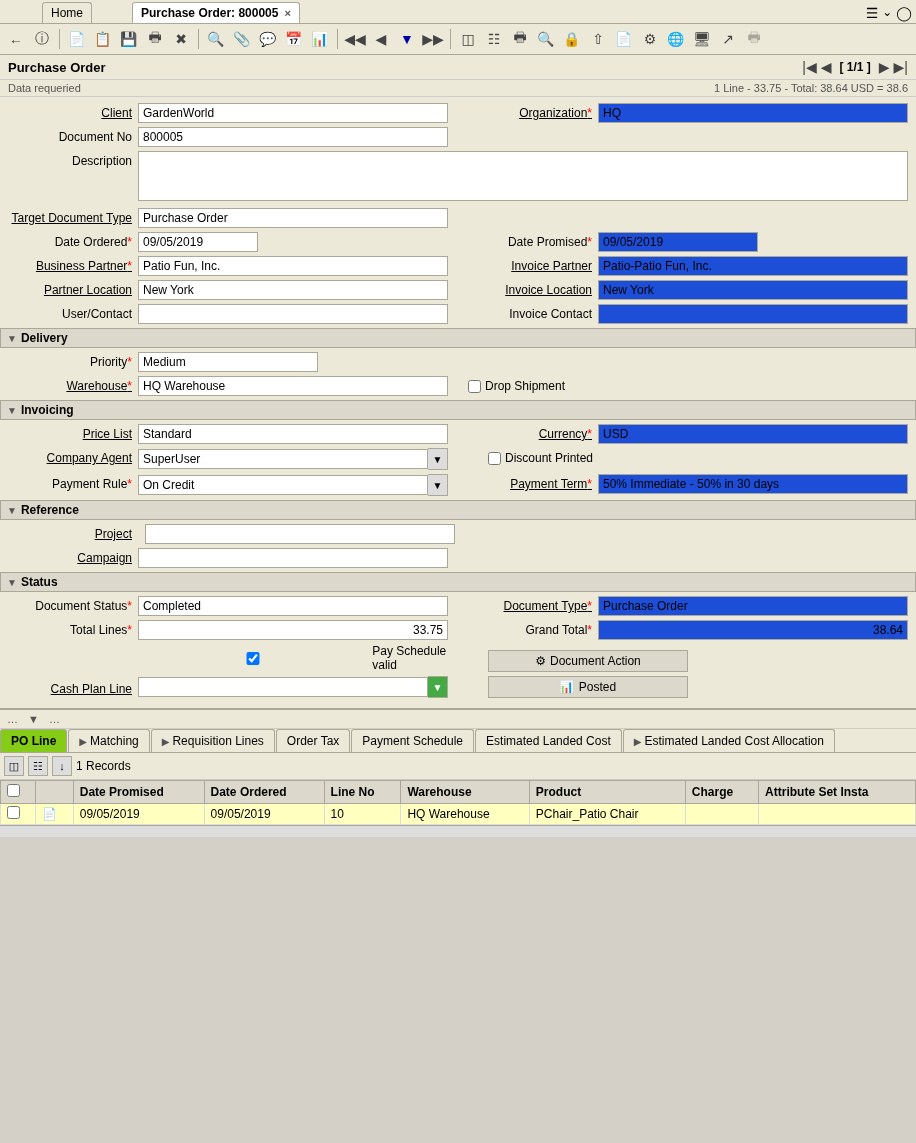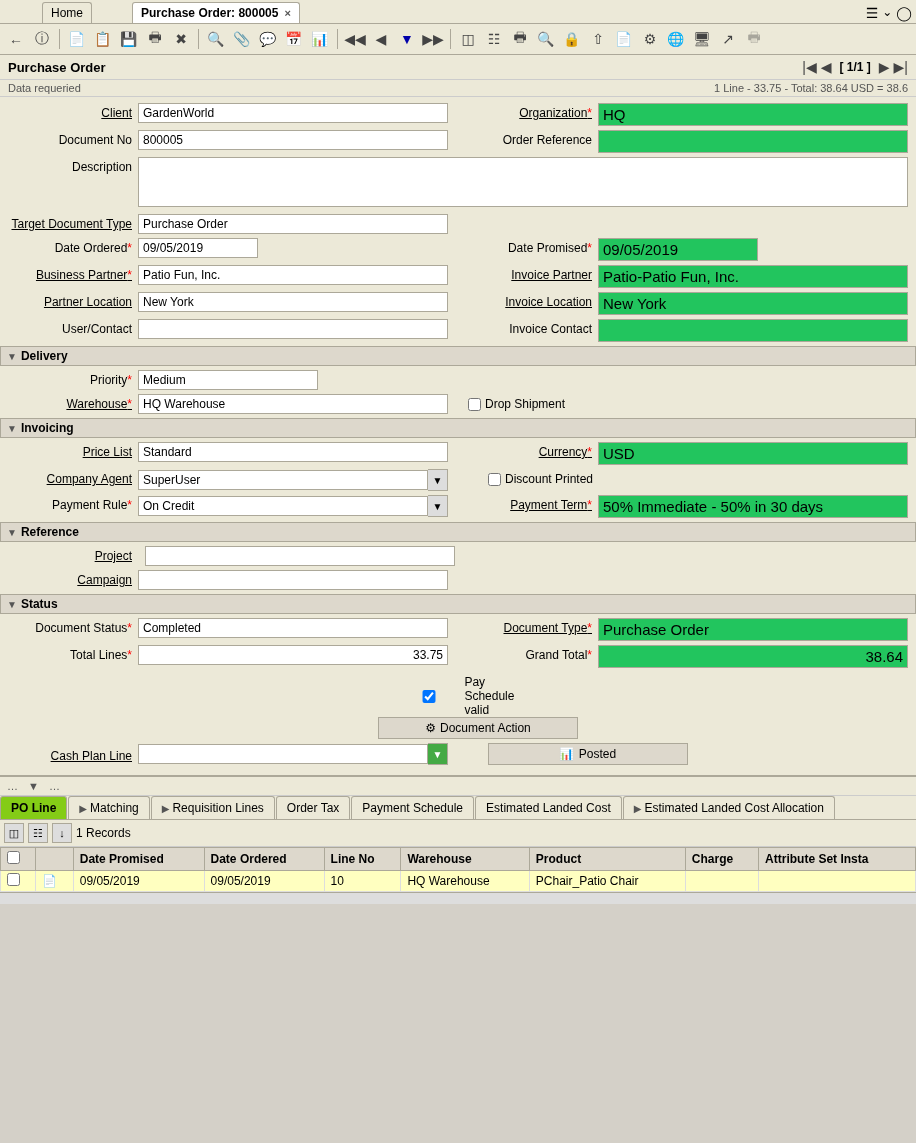--- a/index.html
+++ b/index.html
@@ -30,21 +30,21 @@
     .form-area { background: #ece9d8; padding: 6px 8px; }
     .form-row { display: flex; align-items: flex-start; margin-bottom: 4px; }
     .form-label { text-align: right; min-width: 130px; padding-right: 6px; color: #000; font-size: 12px; padding-top: 3px; flex-shrink: 0; }
     .form-label a, .form-label span.link { text-decoration: underline; cursor: pointer; color: #000; }
     .form-input { flex: 1; max-width: 310px; }
     .form-input input, .form-input textarea { width: 100%; border: 1px solid #aca899; background: #fff; padding: 2px 4px; font-size: 12px; font-family: Arial, sans-serif; }
     .form-right { display: flex; align-items: flex-start; flex: 1; padding-left: 20px; }
     .form-right-label { text-align: right; min-width: 130px; padding-right: 6px; font-size: 12px; padding-top: 3px; flex-shrink: 0; }
     .form-right-label a { text-decoration: underline; cursor: pointer; color: #000; }
     .form-right-input { flex: 1; }
-    .form-right-input input { width: 100%; border: 1px solid #aca899; background: #22c55e; padding: 2px 4px; font-size: 15px; }
+    .form-right-input input { width: 100%; border: 1px solid #aca899; background: #1d4ed8; padding: 2px 4px; font-size: 12px; }
     .required-star { color: red; }
 
     
     .section-header { background: #ddd8cc; border: 1px solid #aca899; padding: 2px 6px; font-weight: bold; font-size: 12px; display: flex; align-items: center; gap: 4px; margin: 4px -8px; cursor: pointer; }
     .section-header .triangle { font-size: 10px; color: #555; }
 
     
     .dropdown-wrapper { display: flex; align-items: center; }
     .dropdown-wrapper select, .dropdown-wrapper input { flex: 1; border: 1px solid #aca899; background: #fff; padding: 2px 4px; font-size: 12px; }
     .dropdown-arrow { width: 20px; height: 22px; background: #ddd; border: 1px solid #aca899; border-left: none; display: flex; align-items: center; justify-content: center; cursor: pointer; font-size: 10px; }
@@ -163,26 +163,20 @@
         <input type="text" value="HQ" style="">
       </div>
     </div>
   </div>
 
   <div class="form-row">
     <div class="form-label">Document No</div>
     <div class="form-input">
       <input type="text" value="800005" style="">
     </div>
-    <div class="form-right">
-      <div class="form-right-label">Order Reference</div>
-      <div class="form-right-input">
-        <input type="text" value="" style="">
-      </div>
-    </div>
   </div>
 
   <div class="form-row">
     <div class="form-label">Description</div>
     <div style="flex:1;">
       <textarea style="width: 100%; height: 50px; border: 1px solid rgb(172, 168, 153); font-size: 12px; font-family: Arial; resize: none;"></textarea>
     </div>
   </div>
 
   <div class="form-row">
@@ -398,21 +392,21 @@
     <div class="form-right">
       <div class="form-right-label">
         <span>Grand Total</span><span class="required-star">*</span>
       </div>
       <div class="form-right-input">
         <input type="text" style="text-align: right;" value="38.64">
       </div>
     </div>
   </div>
 
-  <div class="form-row" style="align-items:center;flex-direction:column;">
+  <div class="form-row" style="align-items:flex-end;">
     <div class="form-label"></div>
     <div class="form-input">
       <div class="checkbox-row">
         <input type="checkbox" checked="" style="">
         <span>Pay Schedule valid</span>
       </div>
     </div>
     <div class="form-right">
       <div style="flex:1; padding-left:20px;">
         <button class="doc-action-btn">

